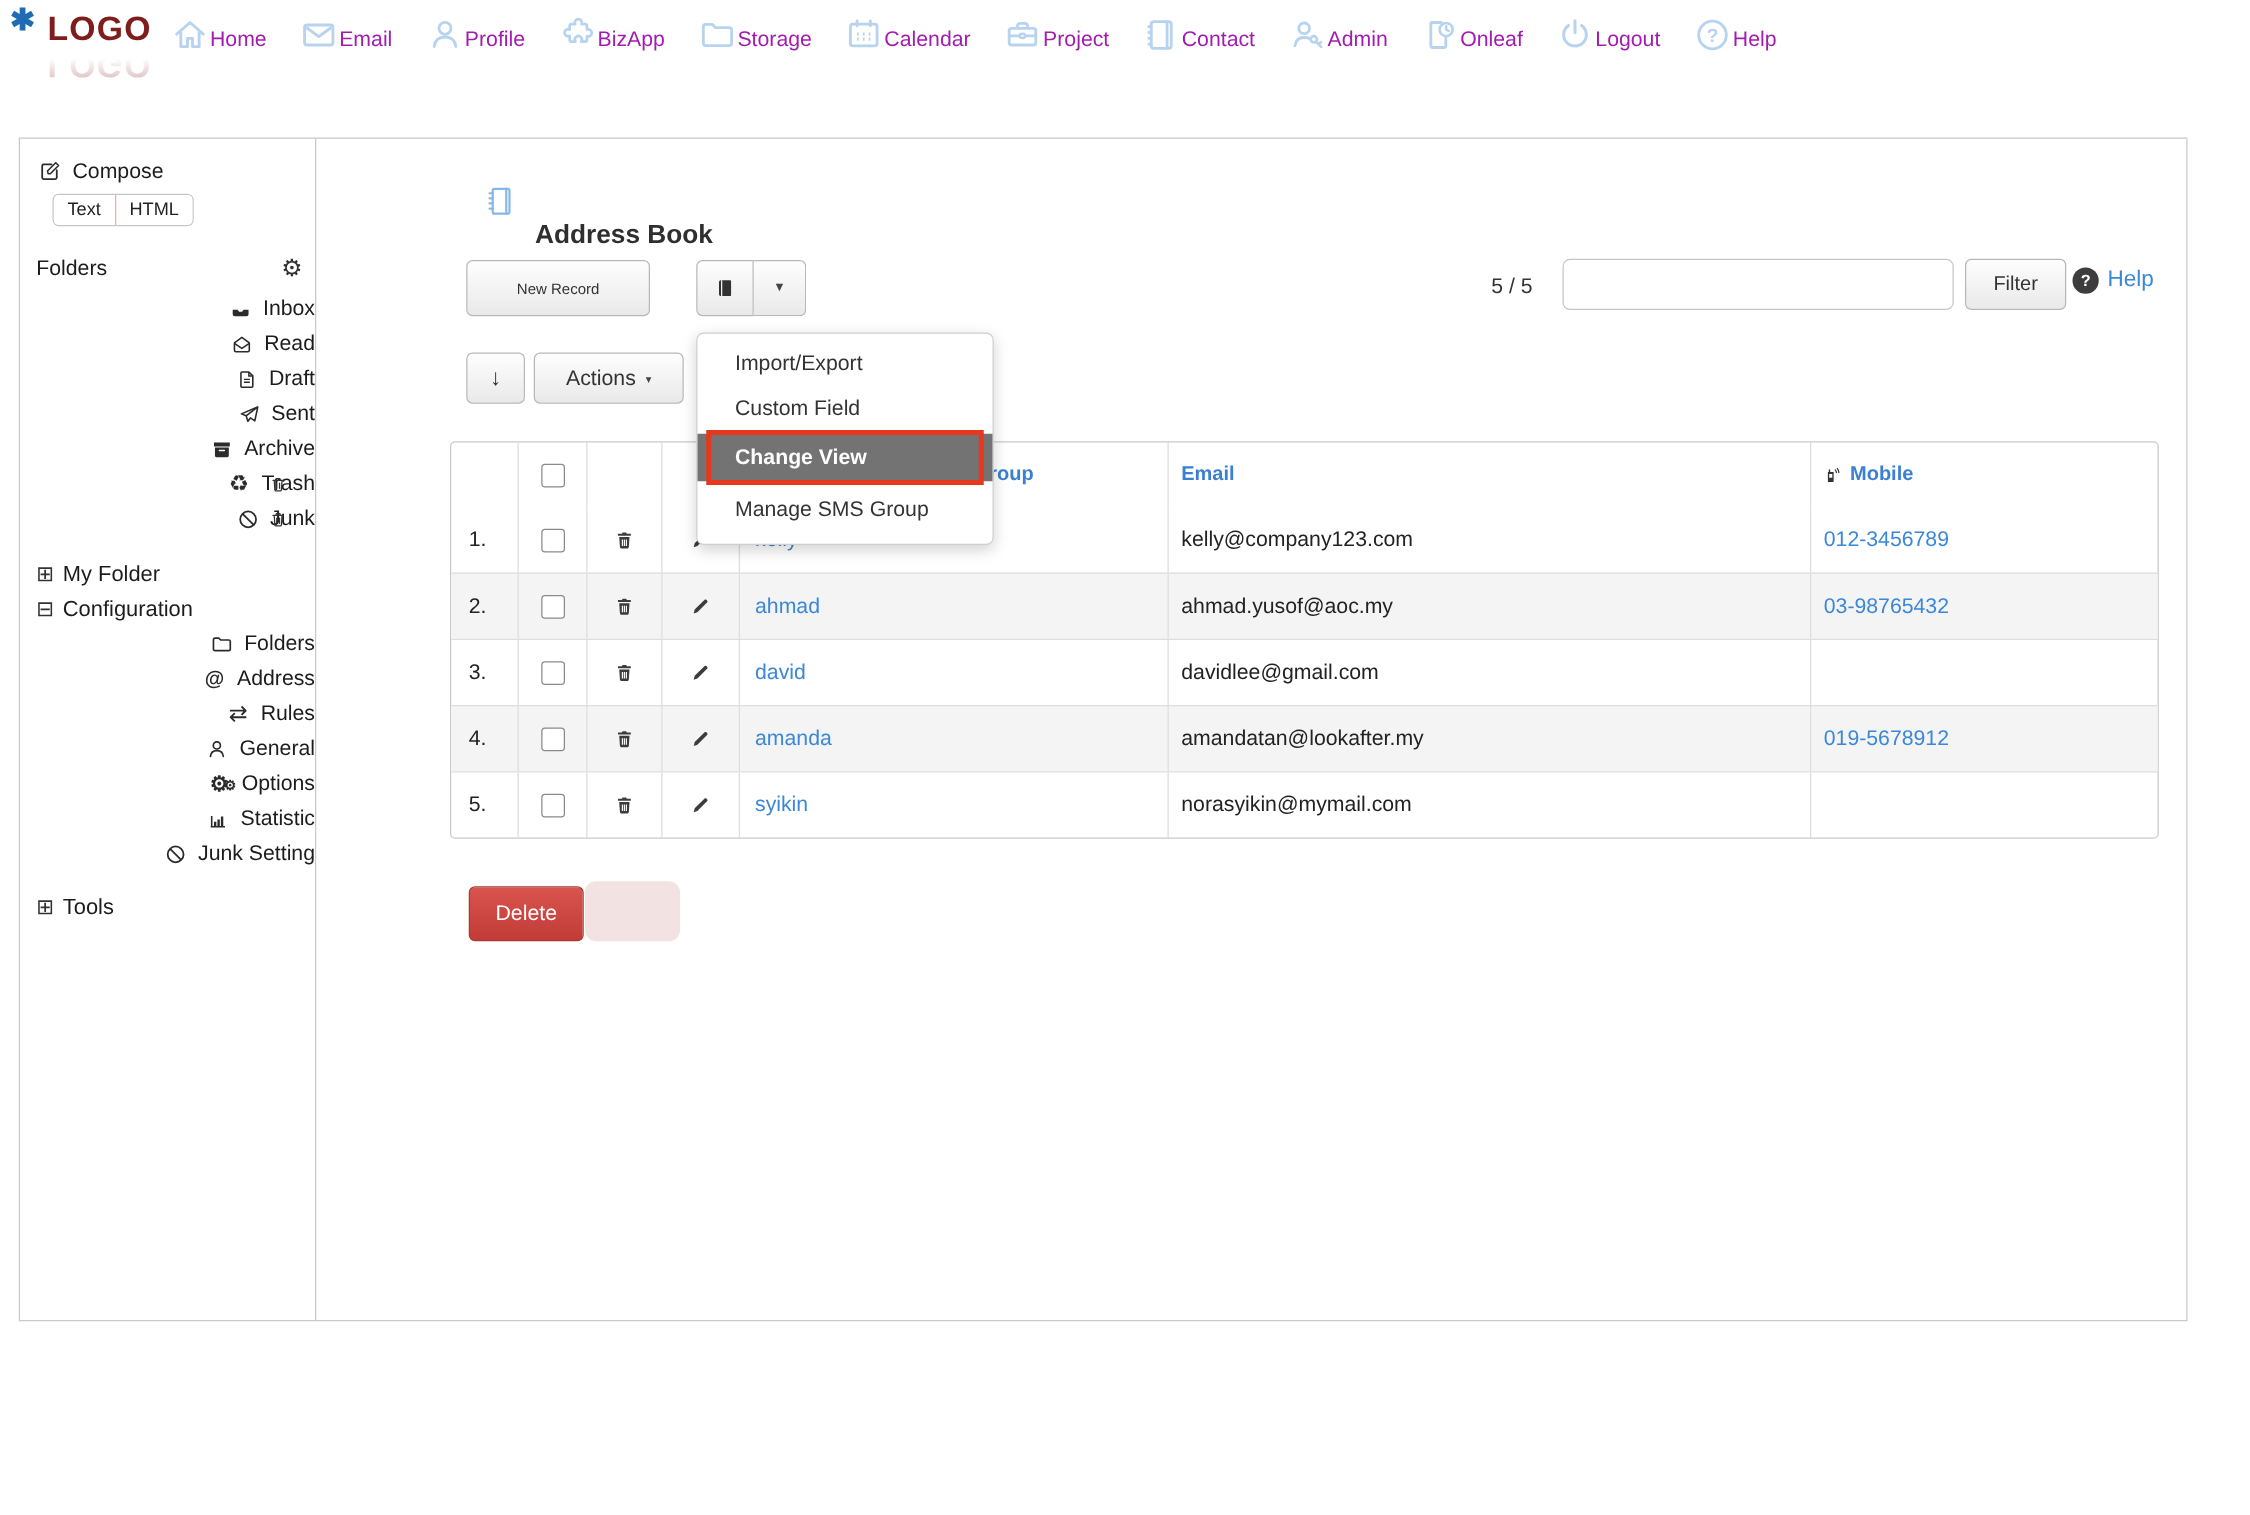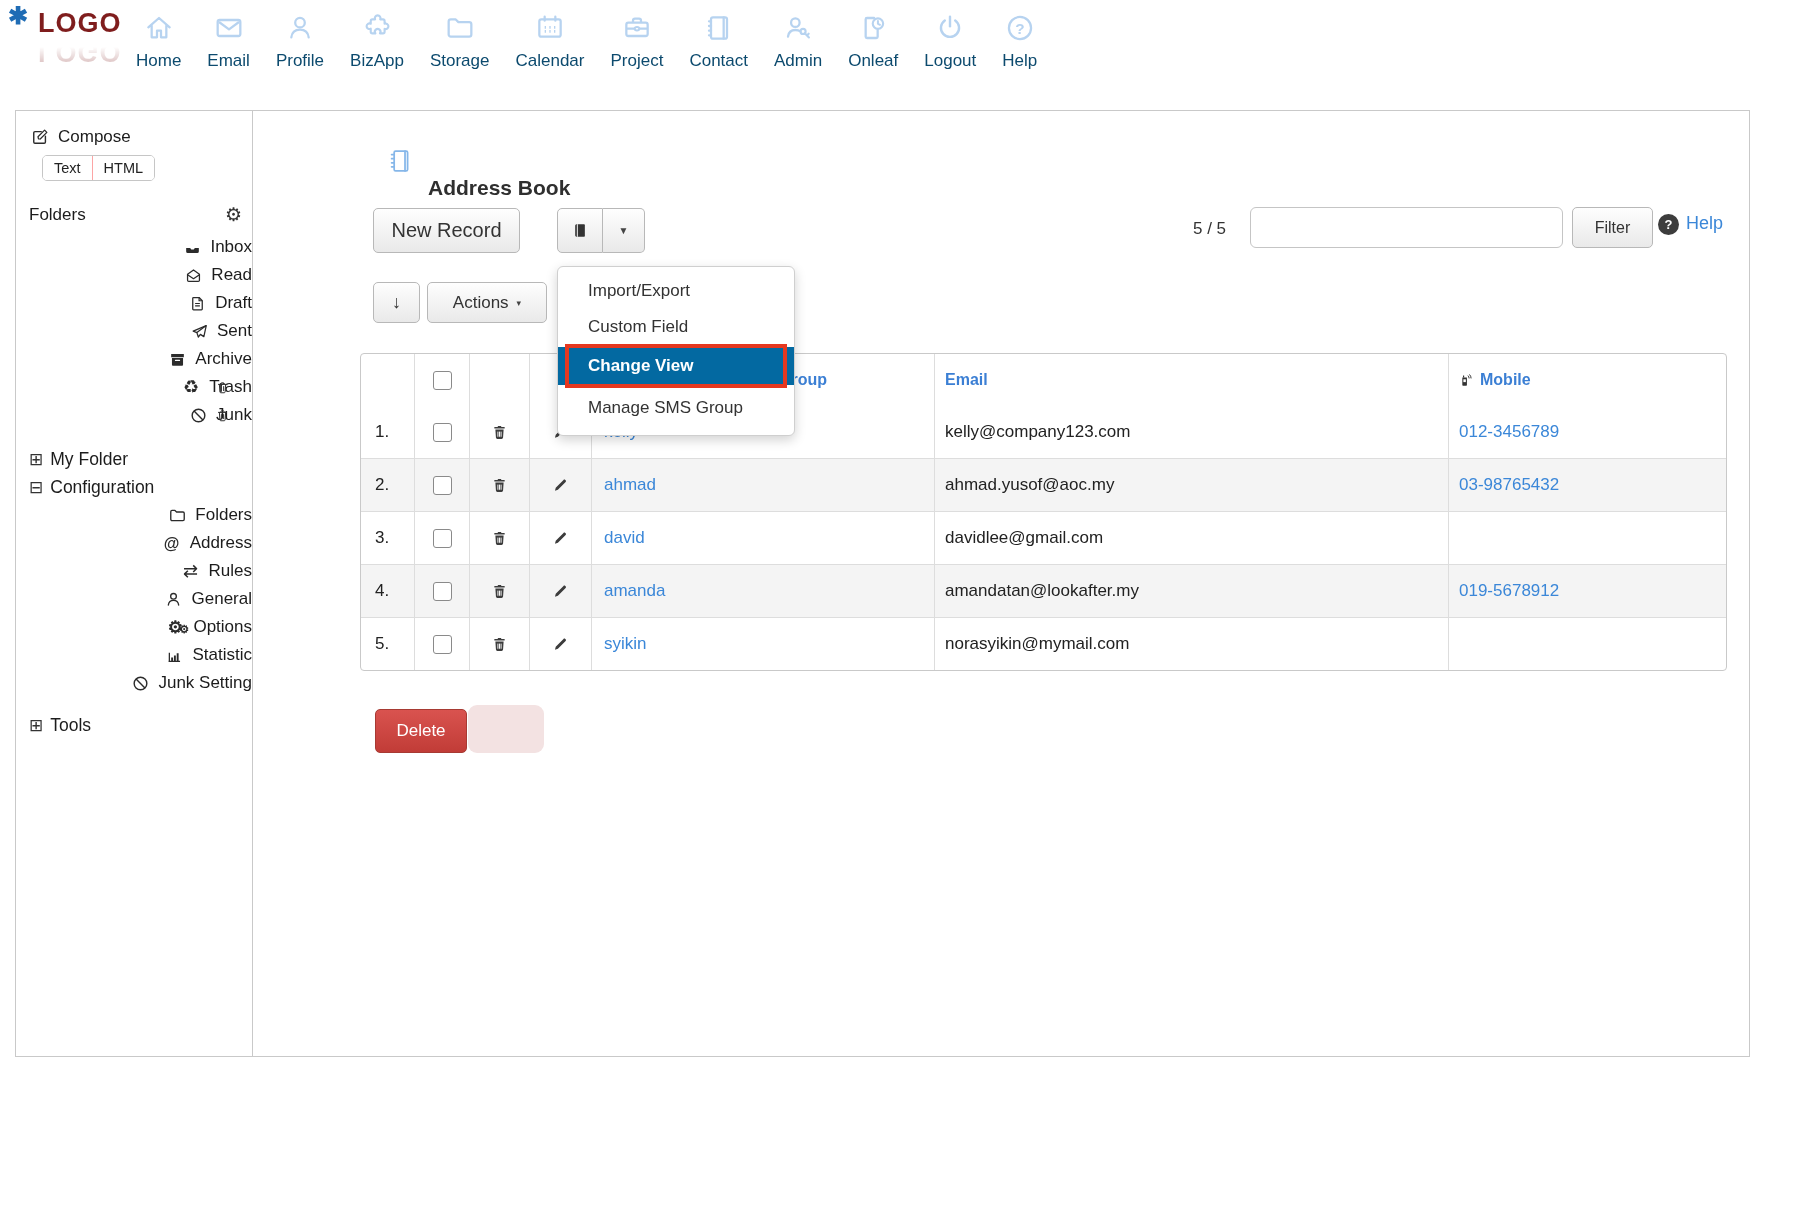--- a/index.html
+++ b/index.html
@@ -13,21 +13,21 @@
   
   .logo-star{position:absolute;left:8px;top:2px;font-size:24px;color:#1f6cb5;font-weight:bold;}
   .logo,.logo-r{position:absolute;left:38px;font-weight:bold;font-size:27px;letter-spacing:1px;color:#7f1d1d;}
   .logo{top:8px;}
   .logo-r{top:36px;transform:scaleY(-1);opacity:.32;
       -webkit-mask-image:linear-gradient(to top,transparent 35%,#000);
       mask-image:linear-gradient(to top,transparent 35%,#000);}
 
   
   .topnav{position:absolute;left:136px;top:12px;display:flex;gap:26px;}
-  .nav-item{display:flex;flex-direction:column;align-items:center;color:#0c4a6e;font-size:17px;text-align:center;}
+  .nav-item{display:flex;flex-direction:row;align-items:center;color:#a21caf;font-size:17px;text-align:center;}
   .nav-item svg{width:32px;height:32px;color:#b7d3f0;margin-bottom:7px;}
 
   
   .frame{position:absolute;left:15px;top:110px;width:1733px;height:945px;border:1px solid #c9c9c9;}
   .sidebar{position:absolute;left:0;top:0;width:237px;height:100%;border-right:1px solid #c9c9c9;box-sizing:border-box;}
   .compose-row{display:flex;align-items:center;gap:8px;margin:16px 0 8px 14px;font-size:17px;color:#1c1c1c;}
   .compose-row svg{width:20px;height:20px;color:#2b2b2b;}
   .mode-group{display:inline-flex;margin-left:26px;border:1px solid #c6c6c6;border-radius:5px;overflow:hidden;background:#fff;}
   .mode-btn{padding:4px 11px;font-size:14.5px;background:#fff;border:none;color:#222;font-family:inherit;}
   .mode-btn + .mode-btn{border-left:1px solid #fca5a5;}
@@ -43,42 +43,42 @@
   .box-toggle{font-size:17px;line-height:17px;color:#333;}
   .mt16{margin-top:16px;} .mt14{margin-top:14px;}
   .gears-pair{position:relative;font-size:17px;line-height:19px;}
   .gears-pair .g2{font-size:11px;position:absolute;right:-6px;bottom:-2px;}
 
   
   .page-title-icon{position:absolute;left:386px;top:144px;width:28px;height:34px;color:#86b7e9;}
   .page-title{position:absolute;left:428px;top:157px;font-size:21px;font-weight:bold;color:#2f2f2f;margin-top:19px;}
   .btn{background:linear-gradient(#fefefe,#e9e9e9);border:1px solid #b8b8b8;border-radius:5px;
        color:#333;display:flex;align-items:center;justify-content:center;font-family:inherit;box-sizing:border-box;}
-  .btn-new{position:absolute;left:373px;top:208px;width:147px;height:45px;font-size:20px;}
+  .btn-new{position:absolute;left:373px;top:208px;width:147px;height:45px;font-size:12px;}
   .split{position:absolute;left:557px;top:208px;height:45px;display:flex;}
   .split-main{width:46px;height:45px;border-radius:5px 0 0 5px;}
   .split-caret{width:42px;height:45px;border-radius:0 5px 5px 0;border-left:none;font-size:10px;color:#444;}
   .split-main svg{width:19px;height:21px;color:#333;}
   .btn-sort{position:absolute;left:373px;top:282px;width:47px;height:41px;font-size:18px;}
   .btn-actions{position:absolute;left:427px;top:282px;width:120px;height:41px;font-size:17px;gap:8px;}
   .btn-actions .caret{font-size:9px;color:#444;}
   .pag-count{position:absolute;left:1193px;top:219px;font-size:17px;color:#333;}
   .filter-input{position:absolute;left:1250px;top:207px;width:313px;height:41px;border:1px solid #c5c5c5;
        border-radius:6px;box-sizing:border-box;font-size:16px;padding:0 10px;font-family:inherit;}
   .btn-filter{position:absolute;left:1572px;top:207px;width:81px;height:41px;font-size:16px;}
   .help-badge{position:absolute;left:1658px;top:214px;width:21px;height:21px;border-radius:50%;background:#3d3d3d;
        color:#fff;font-size:13px;font-weight:bold;display:flex;align-items:center;justify-content:center;}
   .help-link{position:absolute;left:1686px;top:213px;font-size:18px;color:#3b87d8;}
 
   
   .menu{position:absolute;left:557px;top:255px;width:238px;background:#fff;border:1px solid #cfcfcf;
         border-radius:6px;box-shadow:0 4px 12px rgba(0,0,0,.18);padding:6px 0;z-index:30;box-sizing:border-box;margin-top:11px;}
   .menu-item{height:36px;display:flex;align-items:center;padding-left:30px;font-size:17px;color:#333;}
   .menu-item.last{height:42px;}
-  .menu-item.selected{height:38px;background:#0369a1;color:#fff;font-weight:bold;position:relative;margin:2px 0;}
+  .menu-item.selected{height:38px;background:#737373;color:#fff;font-weight:bold;position:relative;margin:2px 0;}
   .red-frame{position:absolute;left:7px;right:7px;top:-3px;bottom:-3px;border:4px solid #e6381f;pointer-events:none;}
 
   
   .tbl{position:absolute;left:360px;top:353px;width:1365px;border:1px solid #c9c9c9;border-radius:4px;z-index:5;}
   .tr{display:grid;grid-template-columns:53px 55px 60px 62px 343px 514px 278px;height:52px;}
   .tr + .tr{border-top:1px solid #ddd;}
   .tr.alt{background:#f4f4f4;}
   .td{border-left:1px solid #ddd;display:flex;align-items:center;overflow:hidden;font-size:17px;}
   .td:first-child{border-left:none;}
   .td-num{padding-left:14px;color:#222;}

